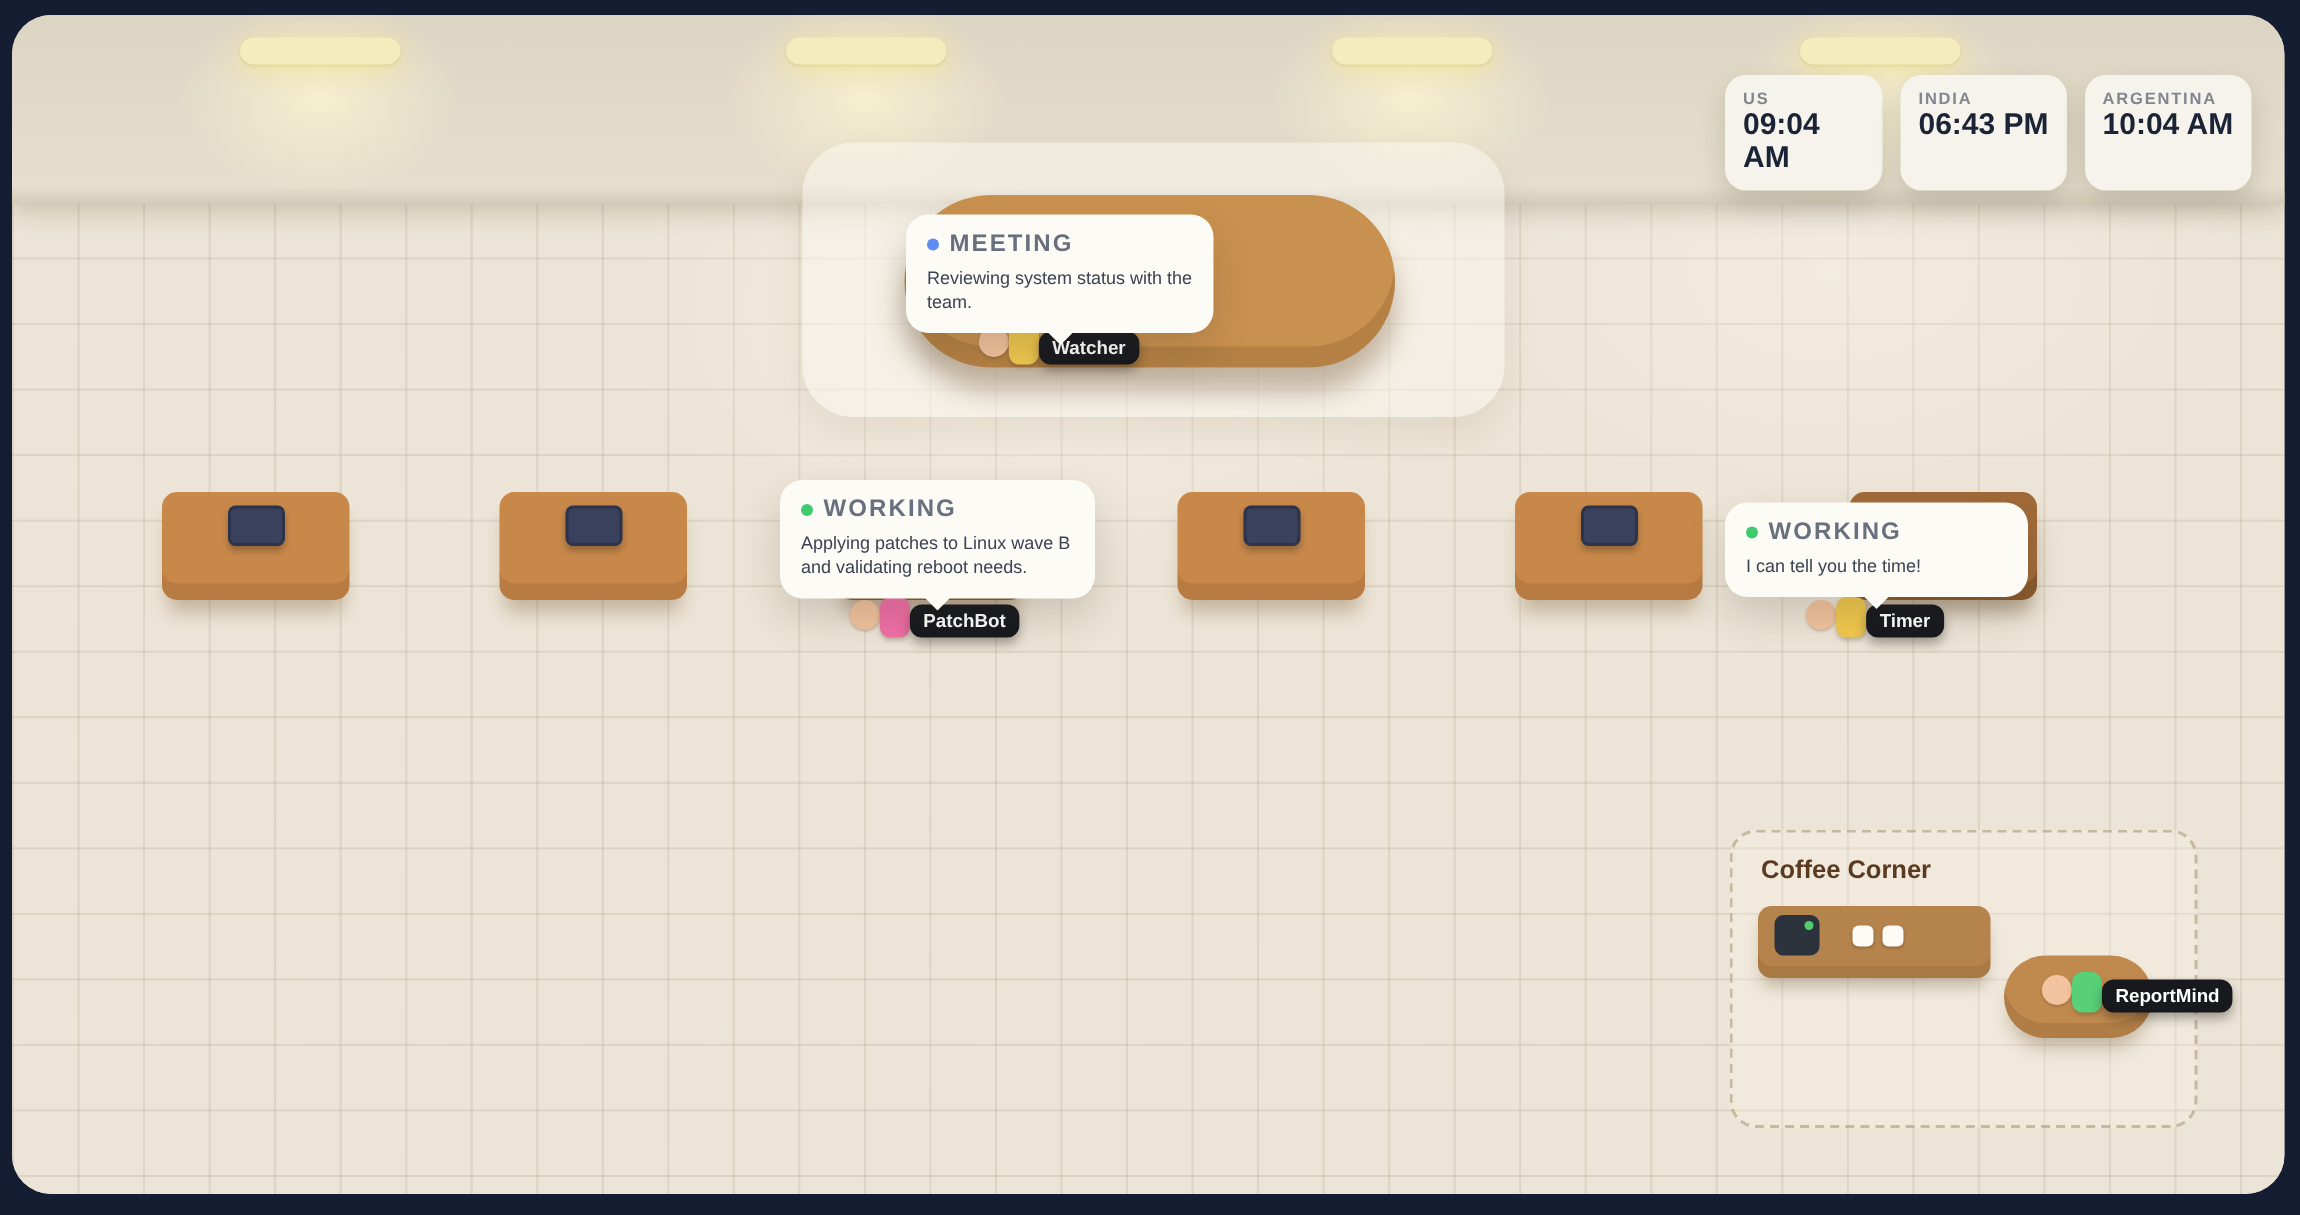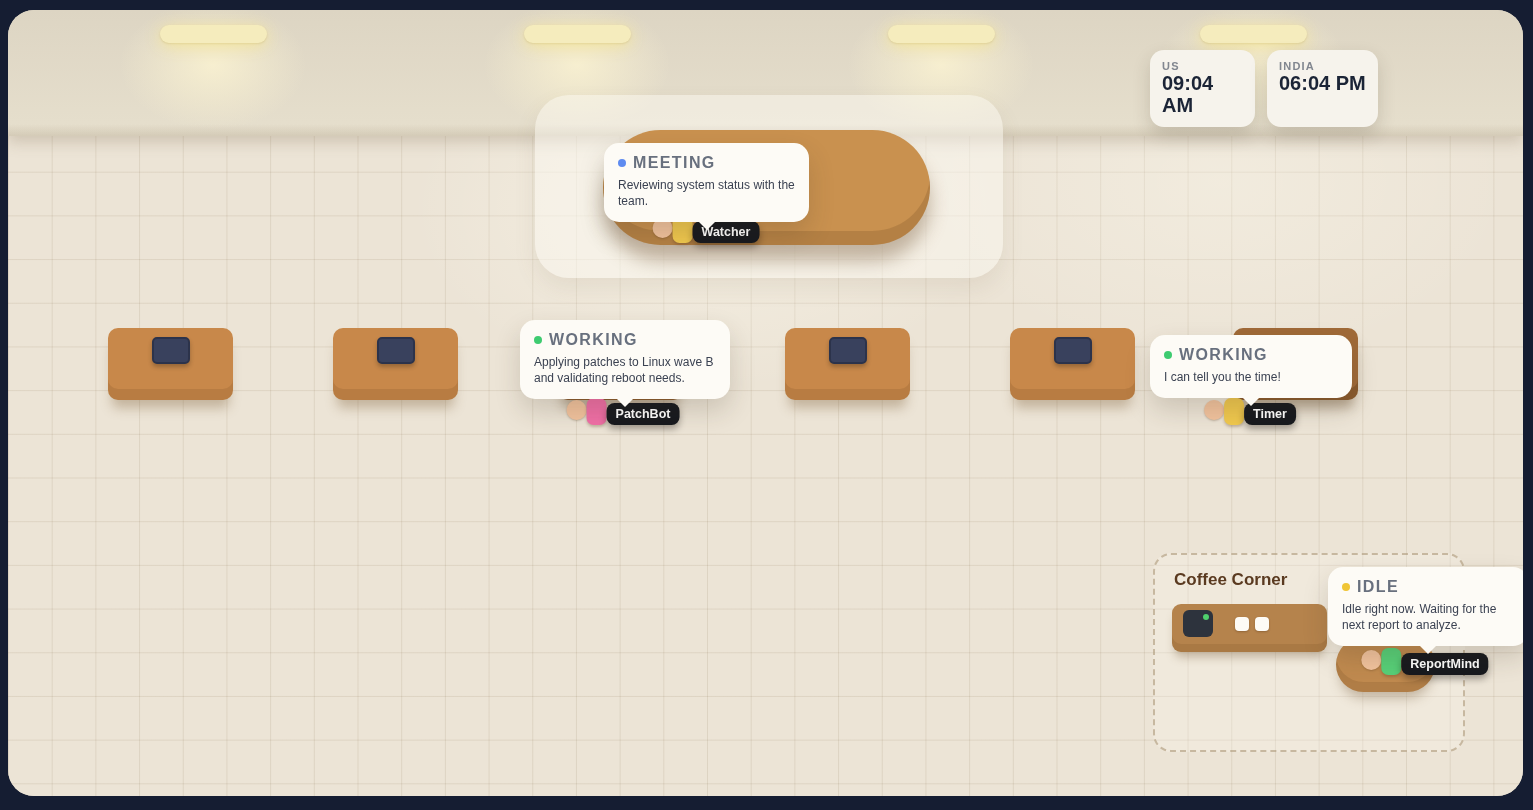--- a/index.html
+++ b/index.html
@@ -178,21 +178,25 @@
   <div class="lamp lamp-3"></div>
   <div class="lamp lamp-4"></div>
 
   <div id="clocks">
     <div class="clock-card wrap">
       <div class="clock-label">US</div>
       <div class="clock-time">09:04 AM</div>
     </div>
     <div class="clock-card">
       <div class="clock-label">INDIA</div>
-      <div class="clock-time">06:04 PM</div>
+      <div class="clock-time">06:43 PM</div>
+    </div>
+    <div class="clock-card">
+      <div class="clock-label">ARGENTINA</div>
+      <div class="clock-time">10:04 AM</div>
     </div>
   </div>
 
   <div id="meeting-room">
     <div id="meeting-table"></div>
   </div>
 
   <div class="desk desk-1">
     <div class="laptop"></div>
   </div>
@@ -259,20 +263,13 @@
     </div>
     <div class="status-message">Applying patches to Linux wave B and validating reboot needs.</div>
   </div>
   <div class="bubble bubble-timer">
     <div class="bubble-head">
       <span class="dot" style="background: rgb(62, 203, 112);"></span>
       <span class="status-label">WORKING</span>
     </div>
     <div class="status-message">I can tell you the time!</div>
   </div>
-  <div class="bubble bubble-reportmind">
-    <div class="bubble-head">
-      <span class="dot" style="background: rgb(240, 197, 53);"></span>
-      <span class="status-label">IDLE</span>
-    </div>
-    <div class="status-message">Idle right now. Waiting for the next report to analyze.</div>
-  </div>
 </div>
 
 </body></html>

